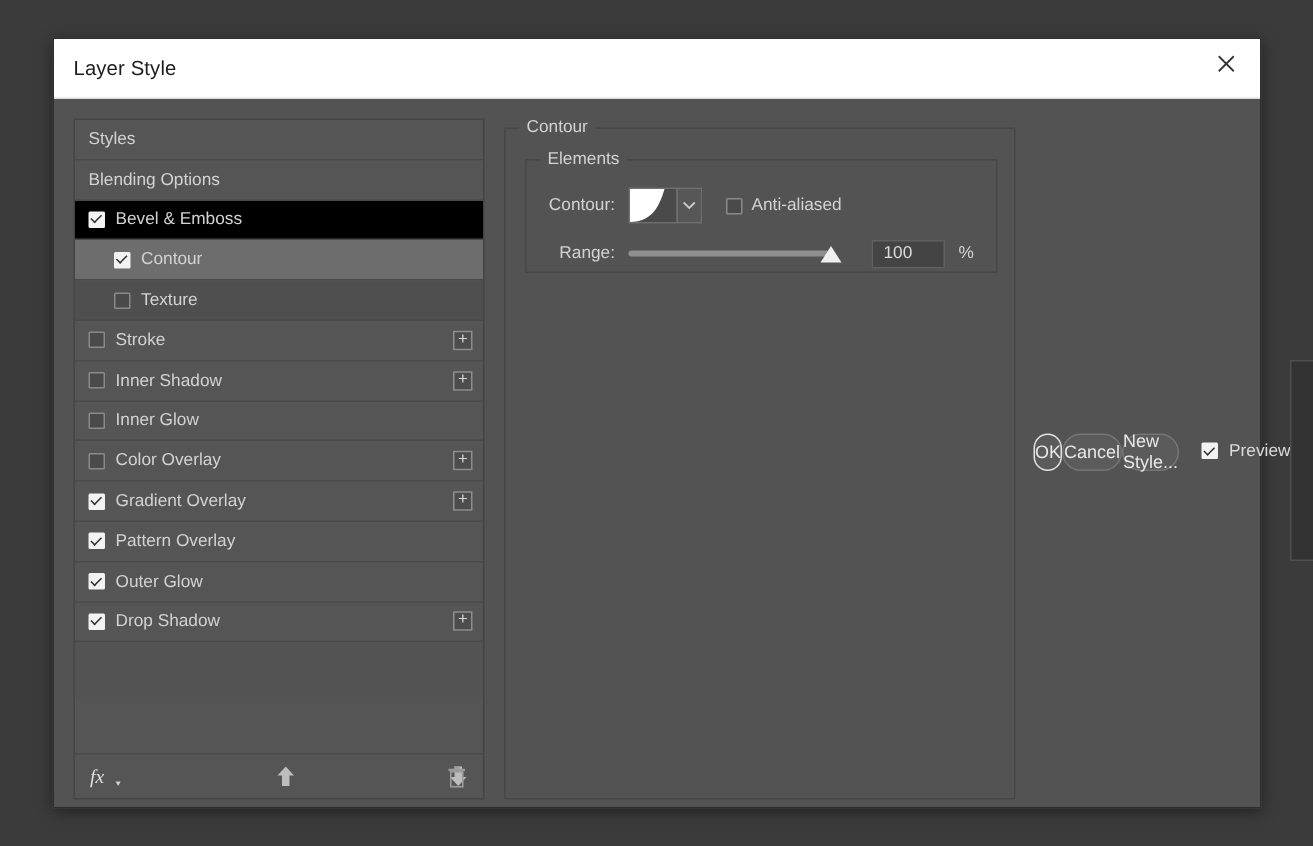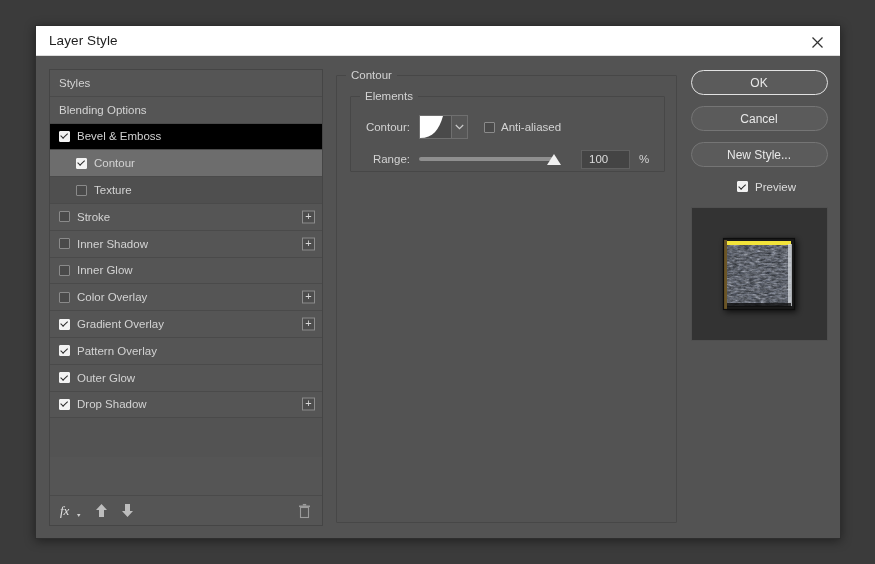--- a/index.html
+++ b/index.html
@@ -17,21 +17,21 @@
     width: 806px; height: 514px;
     background: #535353;
     border: 1px solid #2e2e2e;
     box-shadow: 0 2px 10px rgba(0,0,0,.45);
     display: flex;
     flex-direction: column;
   }
 
   
   #titlebar {
-    height: 30px;
+    height: 40px;
     background: #ffffff;
     border-bottom: 1px solid #dcdcdc;
     display: flex;
     align-items: center;
     flex: 0 0 auto;
     position: relative;
   }
   #title-text {
     font-size: 13.5px;
     color: #1d1d1d;
@@ -133,20 +133,21 @@
   #styles-toolbar {
     height: 30px;
     flex: 0 0 auto;
     background: #555555;
     border-top: 1px solid #4a4a4a;
     display: flex;
     align-items: center;
     padding: 0 10px;
     gap: 13px;
     position: relative;
+    justify-content: space-between;
   }
   #styles-toolbar .tool { cursor: default; display:flex; align-items:center; }
   #trash-tool { position: absolute; right: 11px; top: 50%; transform: translateY(-50%); }
 
   
   #options-panel {
     flex: 1 1 auto;
     margin-left: 13px;
     margin-right: 12px;
     position: relative;
@@ -230,21 +231,21 @@
     margin-left: 28px;
     outline: none;
   }
   #range-unit { font-size: 11.5px; color: #d3d3d3; margin-left: 9px; }
 
   
   #right-col {
     width: 140px;
     flex: 0 0 auto;
     display: flex;
-    flex-direction: column;
+    flex-direction: row;
     align-items: center;
     padding-top: 1px;
   }
   .dlg-btn {
     width: 137px; height: 25px;
     border-radius: 13px;
     background: #5b5b5b;
     color: #e8e8e8;
     font-size: 12px;
     font-family: "Liberation Sans", sans-serif;

